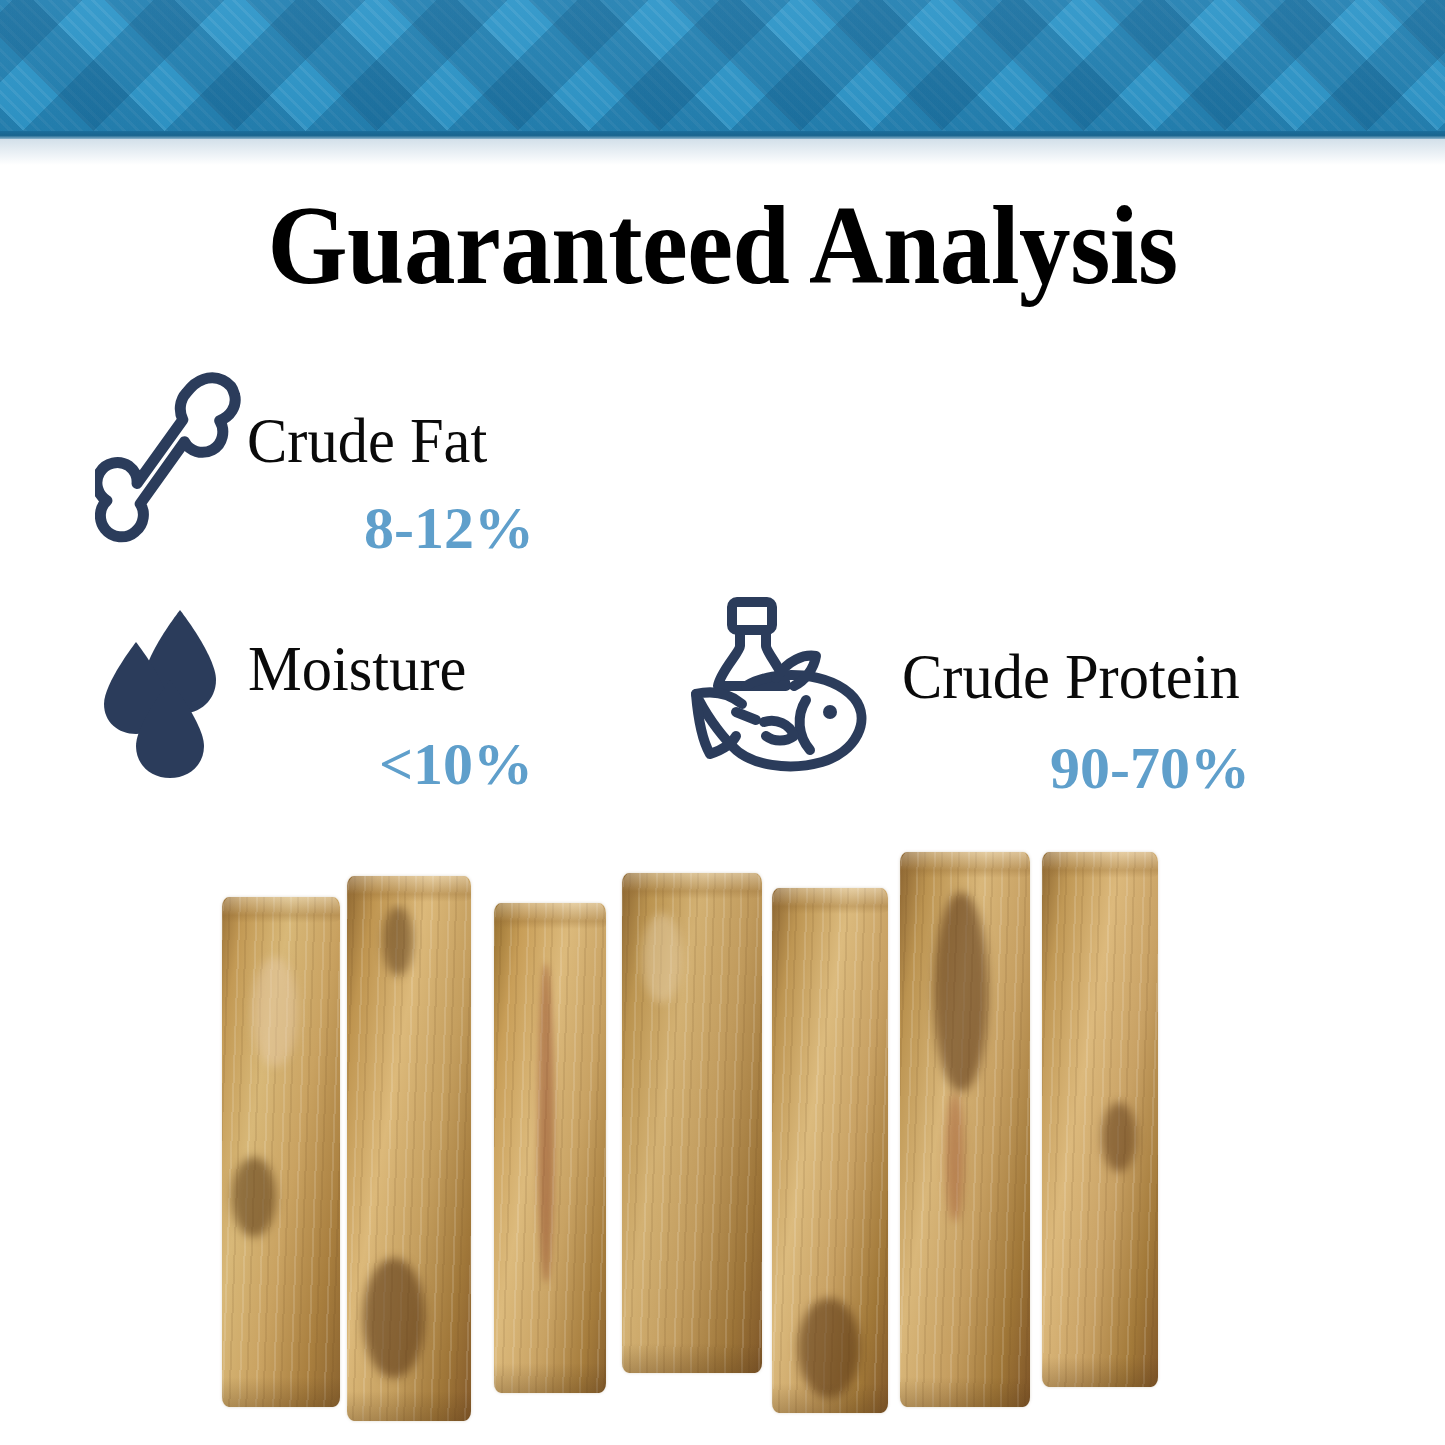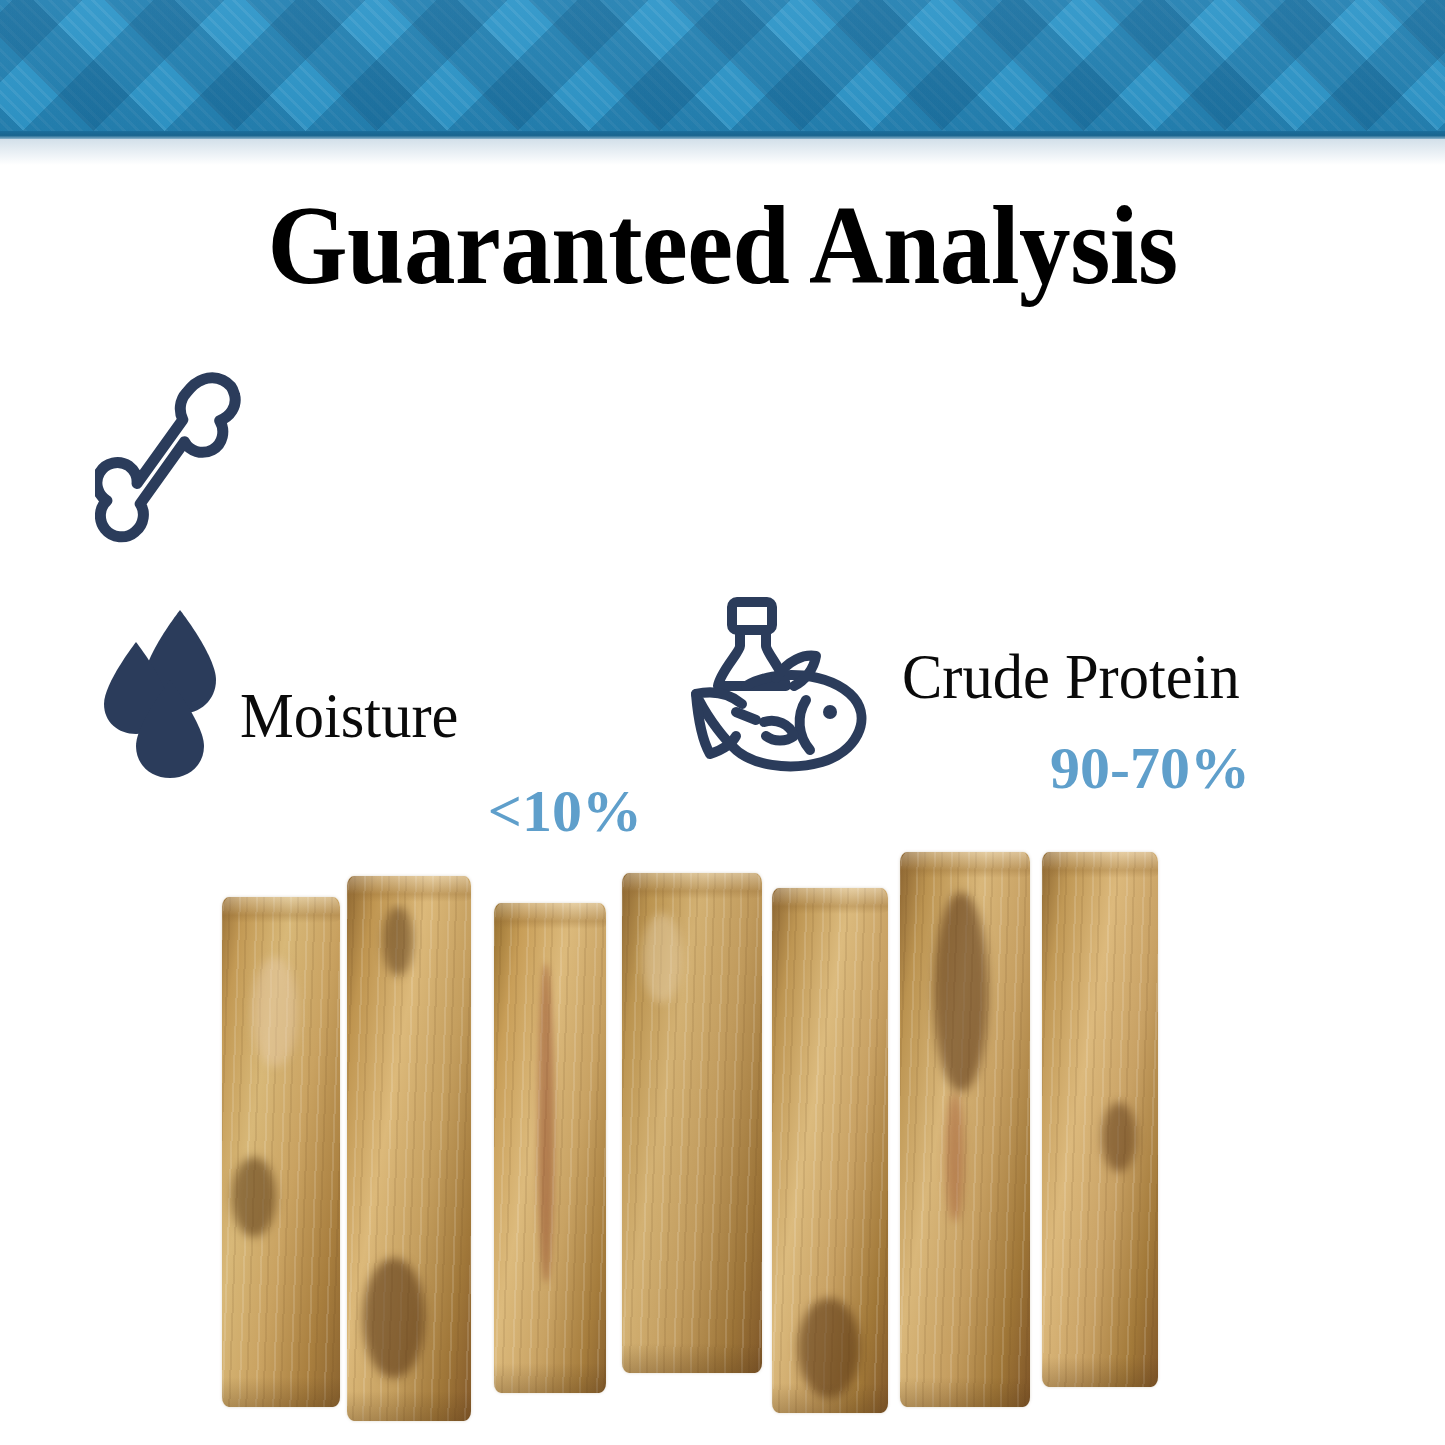--- a/index.html
+++ b/index.html
@@ -83,28 +83,28 @@
 
   
   #stat-fat     {left:95px; top:8px;  width:560px;height:230px;}
   #stat-fat .txt{left:152px;top:48px; width:400px;}
   #stat-fat .value{text-align:center;}
 
   #stat-fiber     {left:693px;top:14px;width:620px;height:230px;}
   #stat-fiber .txt{left:196px;top:42px;width:430px;}
 
   #stat-moist     {left:100px;top:252px;width:560px;height:230px;}
-  #stat-moist .txt{left:140px;top:32px;width:402px;margin-top:47px;}
+  #stat-moist .txt{left:148px;top:32px;width:402px;}
 
   #stat-protein     {left:680px;top:242px;width:720px;height:240px;}
   #stat-protein .txt{left:222px;top:50px;width:480px;}
 
   .stat .value-fat     {padding-left:4px;}
   .stat .value-fiber   {padding-left:8px;}
-  .stat .value-moist   {padding-left:14px;text-align:right;}
+  .stat .value-moist   {padding-left:14px;}
   .stat .value-protein {padding-left:16px;}
 
   .gap-fat{height:22px;}
   .gap-fiber{height:22px;}
   .gap-moist{height:30px;}
   .gap-protein{height:26px;}
 
   
   #product-photo{
     position:absolute;left:0;top:845px;width:1445px;height:600px;
@@ -169,20 +169,25 @@
                    C18 176 16 163 22 155
                    C12 152 5 141 8 130
                    C11 118 24 112 35 116
                    C42 119 46 125 47 131
                    L76 58
                    C70 51 68 40 73 31
                    C76 24 81 17 86 14 Z" fill="none" stroke="#2b3c5b" stroke-width="11" stroke-linejoin="round" stroke-linecap="round"></path>
         </g>
       </svg>
     </div>
+    <div class="txt">
+      <div class="label">Crude Fat</div>
+      <div class="gap-fat"></div>
+      <div class="value value-fat">8-12%</div>
+    </div>
   </div>
 
 
   <div class="stat" id="stat-moist">
     <div class="icon">
       <svg width="140" height="180" viewBox="0 0 140 180" xmlns="http://www.w3.org/2000/svg">
         <g fill="#2b3c5b">
 
           <path d="M80 6 C80 6 116 52 116 76 C116 96 100 110 80 110 C60 110 44 96 44 76 C44 52 80 6 80 6 Z"></path>
 

